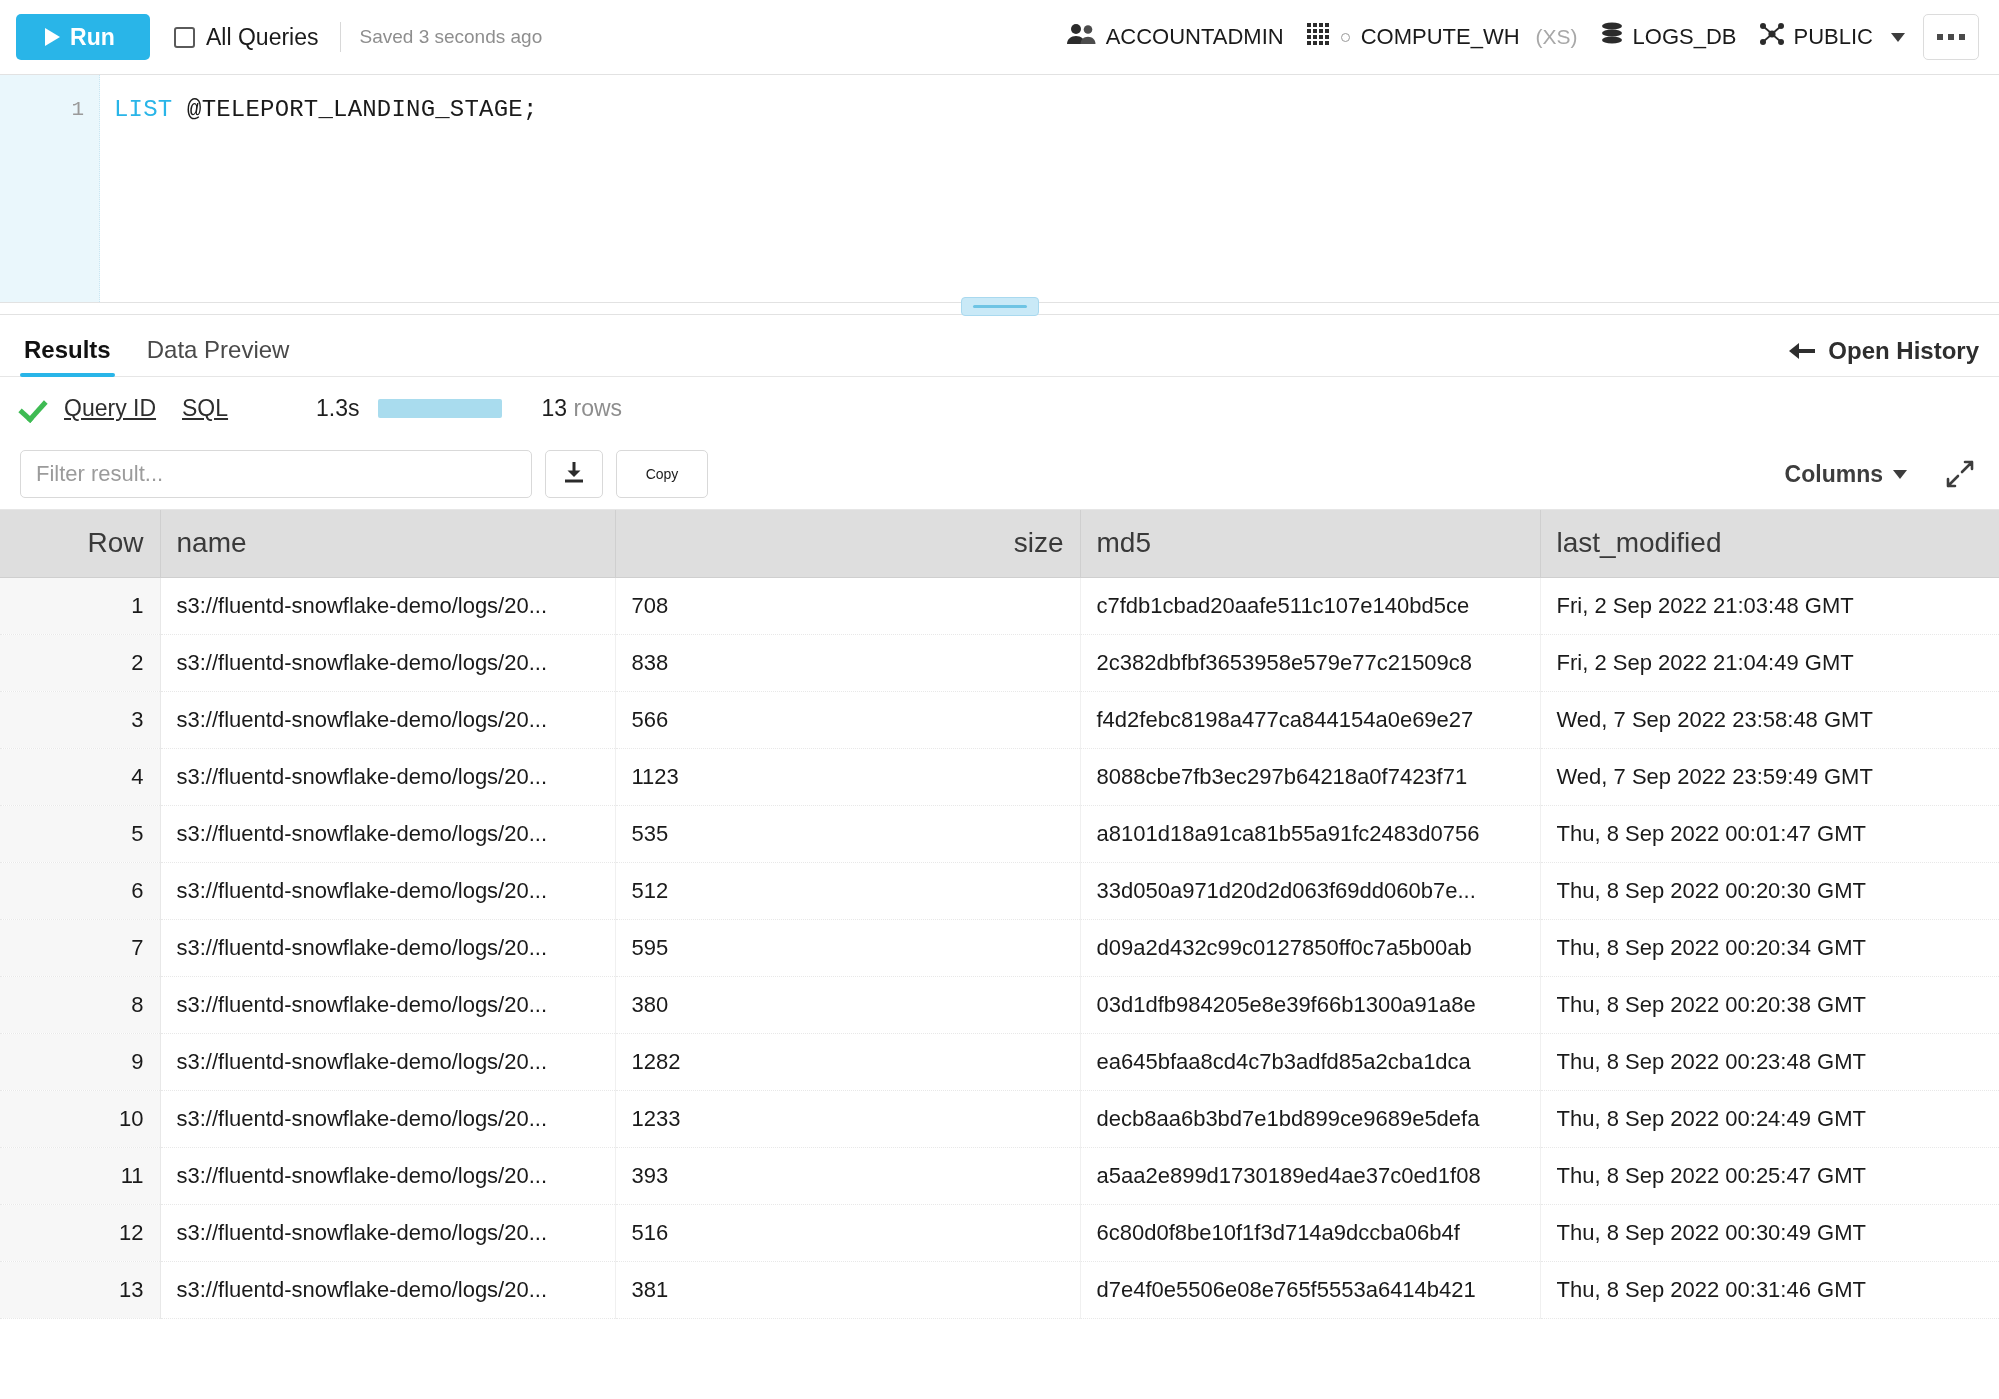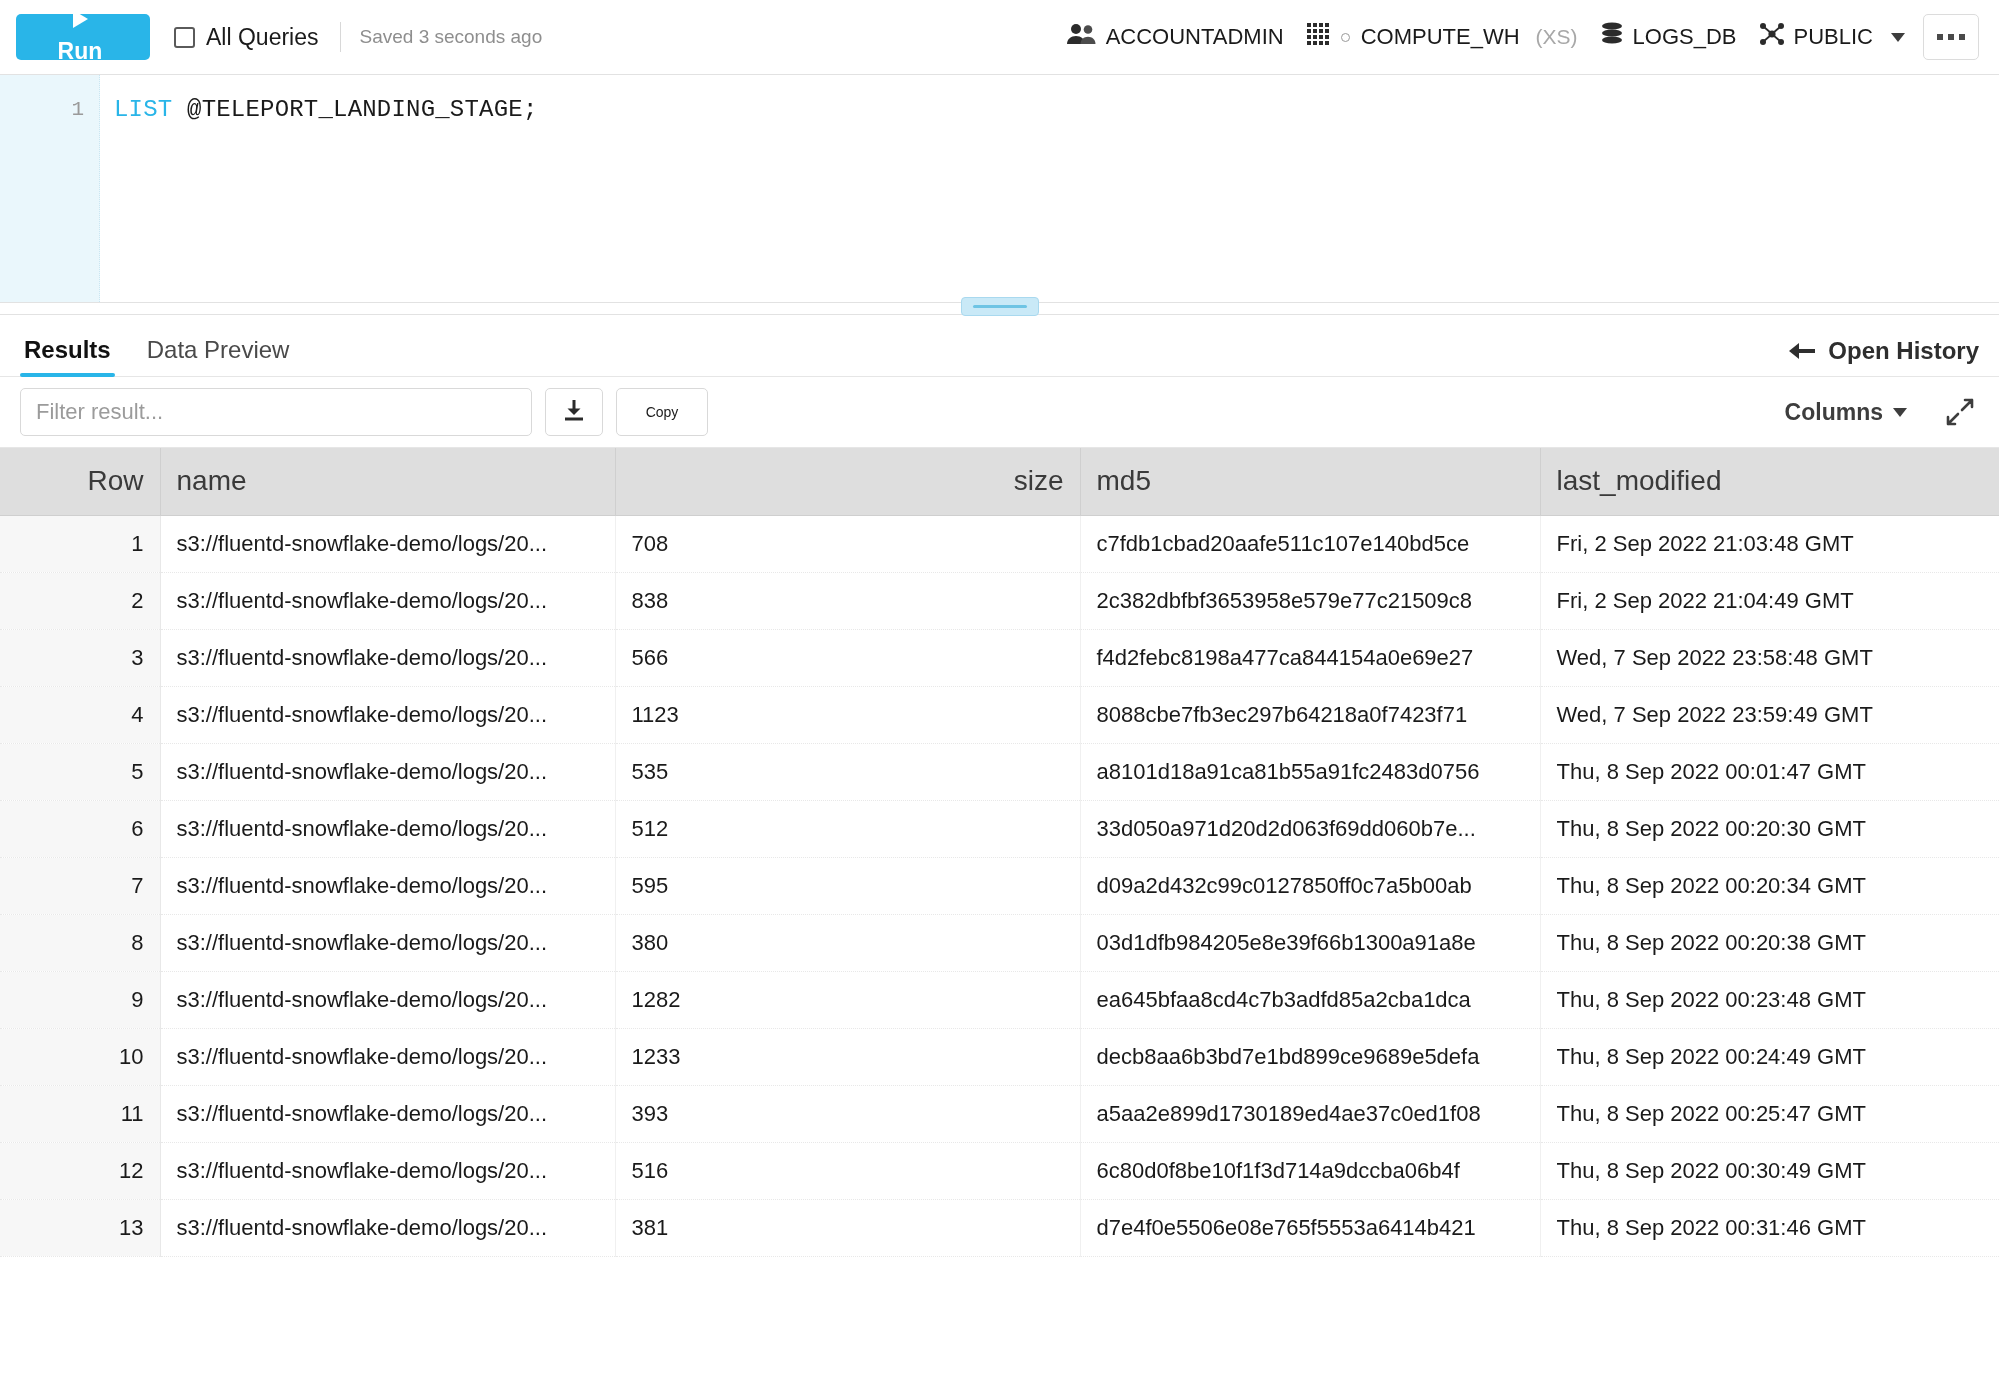--- a/index.html
+++ b/index.html
@@ -36,21 +36,20 @@
     border: none;
     border-radius: 5px;
     height: 46px;
     min-width: 134px;
     padding: 0 22px 0 16px;
     font-size: 23px;
     font-weight: 700;
     letter-spacing: .1px;
     cursor: pointer;
     font-family: "Liberation Sans", sans-serif;
-    flex-direction: column;
   }
   .run-btn .tri {
     width: 0; height: 0;
     border-left: 15px solid #fff;
     border-top: 9px solid transparent;
     border-bottom: 9px solid transparent;
     display: inline-block;
   }
   .allq {
     display: flex; align-items: center; gap: 11px;
@@ -496,20 +495,28 @@
 
     <div class="tabsbar">
       <button class="tab active">Results</button>
       <button class="tab">Data Preview</button>
       <div class="open-history">
         <span class="arrow-left"></span>
         <span>Open History</span>
       </div>
     </div>
 
+    <div class="statusrow">
+      <span class="check"></span>
+      <span class="lnk">Query ID</span>
+      <span class="lnk">SQL</span>
+      <span class="elapsed">1.3s</span>
+      <span class="bar"></span>
+      <span class="rows"><span>13</span> <span class="unit">rows</span></span>
+    </div>
 
     <div class="filterrow">
       <input class="filter-input" type="text" placeholder="Filter result..." style="">
       <button class="icon-btn">
         <span>
           <svg width="26" height="26" viewBox="0 0 26 26" aria-hidden="true">
             <path d="M13 2v12" stroke="#2b2b2b" stroke-width="3" fill="none"></path>
             <path d="M6.5 10.5L13 17l6.5-6.5" fill="#2b2b2b"></path>
             <path d="M4 21h18" stroke="#2b2b2b" stroke-width="3" fill="none"></path>
           </svg>

